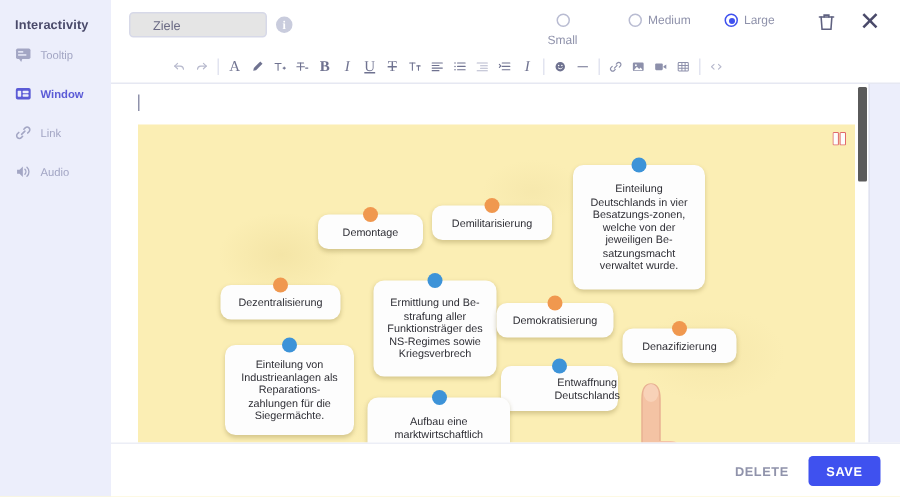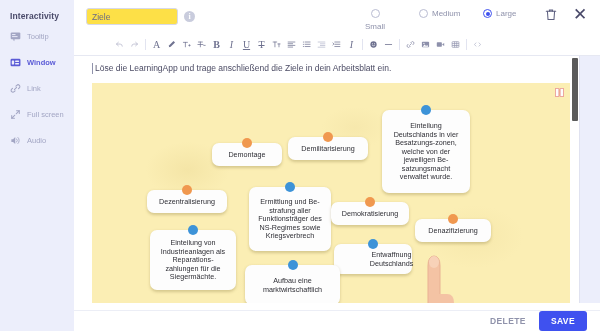--- a/index.html
+++ b/index.html
@@ -33,21 +33,21 @@
 
   
   #topbar{
     position:absolute; left:74px; top:0; right:0; height:33px;
     background:#fff;
   }
   #title-input{
     position:absolute; left:12px; top:8px; width:92px; height:17px;
     border:1px solid #d7d9e8; border-radius:3px;
     font-family:"Liberation Sans",sans-serif;
-    font-size:8.5px; color:#6a6a84; padding:0 5px; background:#fde047;
+    font-size:8.5px; color:#6a6a84; padding:0 15px; background:#e5e5e5;
     outline:none;
   }
   #info-icon{
     position:absolute; left:110px; top:11px; width:11px; height:11px;
     border-radius:50%; background:#c9ccdd; color:#fff; font-size:8px;
     display:flex; align-items:center; justify-content:center; font-weight:bold;
     font-family:"Liberation Serif",serif;
   }
   .radio-grp{ position:absolute; top:9px; display:flex; align-items:center; gap:4px; cursor:pointer;}
   .radio-dot{
@@ -144,21 +144,21 @@
     position:absolute; right:22px; top:2px; width:6px; height:63px;
     background:#5a5a5a; border-radius:1px;
   }
   #edge-strip{
     position:absolute; right:0; top:0; width:21px; height:100%;
     background:#eceefb; border-left:1px solid #e0e2f0;
   }
 
   
   #bottombar{
-    position:absolute; left:74px; right:0; bottom:0; height:21px;
+    position:absolute; left:74px; right:0; bottom:0; height:36px;
     background:#fff; border-top:1px solid #eceef6;
     display:flex; align-items:center; justify-content:flex-end;
     padding-right:13px; gap:13px;
   }
   #delete-btn{
     font-size:8.5px; font-weight:bold; color:#9093ab; letter-spacing:.4px; cursor:pointer;
     background:none; border:none; font-family:"Liberation Sans",sans-serif;
   }
   #save-btn{
     font-size:8.5px; font-weight:bold; color:#fff; letter-spacing:.4px;
@@ -201,31 +201,20 @@
     <span class="ico">
       <svg viewBox="0 0 16 16" fill="none" stroke="currentColor" stroke-width="1.5" stroke-linecap="round">
           <path d="M6.4 9.6l3.2-3.2"></path>
           <path d="M8.6 4.6l1.3-1.3a2.6 2.6 0 013.7 3.7l-1.3 1.3"></path>
           <path d="M7.4 11.4l-1.3 1.3a2.6 2.6 0 01-3.7-3.7l1.3-1.3"></path>
         </svg>
     </span>
     <span>Link</span>
   </div>
 
-  <div class="side-item">
-    <span class="ico">
-      <svg viewBox="0 0 16 16" fill="none" stroke="currentColor" stroke-width="1.5" stroke-linecap="round" stroke-linejoin="round">
-          <path d="M9.5 2.5h4v4"></path>
-          <path d="M13.5 2.5L9 7"></path>
-          <path d="M6.5 13.5h-4v-4"></path>
-          <path d="M2.5 13.5L7 9"></path>
-        </svg>
-    </span>
-    <span>Full screen</span>
-  </div>
 
   <div class="side-item">
     <span class="ico">
       <svg viewBox="0 0 16 16" fill="none">
           <path d="M2 6h2.4L7.6 3v10L4.4 10H2z" fill="currentColor"></path>
           <path d="M9.6 5.6a3.4 3.4 0 010 4.8M11.6 3.6a6 6 0 010 8.8" stroke="currentColor" stroke-width="1.3" stroke-linecap="round"></path>
         </svg>
     </span>
     <span>Audio</span>
   </div>
@@ -386,21 +375,20 @@
   <div class="tb">
     <svg viewBox="0 0 16 16" fill="none" stroke="#b7b9cd" stroke-width="1.3" stroke-linecap="round" stroke-linejoin="round">
         <path d="M5.4 5.2L2.4 8l3 2.8"></path>
         <path d="M10.6 5.2L13.6 8l-3 2.8"></path>
       </svg>
   </div>
 </div>
 
 <div id="editor">
   <div id="caret-line"></div>
-  <div id="instruction">Löse die LearningApp und trage anschließend die Ziele in dein Arbeitsblatt ein.</div>
 
   <div id="app-canvas">
     <div id="expand-icon">
       <svg viewBox="0 0 16 16" fill="none">
           <rect x="0.6" y="0.6" width="6.4" height="14.8" rx="1" fill="#fdfdfd" stroke="#e06a6a" stroke-width="1.2"></rect>
           <rect x="9" y="0.6" width="6.4" height="14.8" rx="1" fill="#fdfdfd" stroke="#e06a6a" stroke-width="1.2"></rect>
         </svg>
     </div>
 
     <div id="cards-layer">

